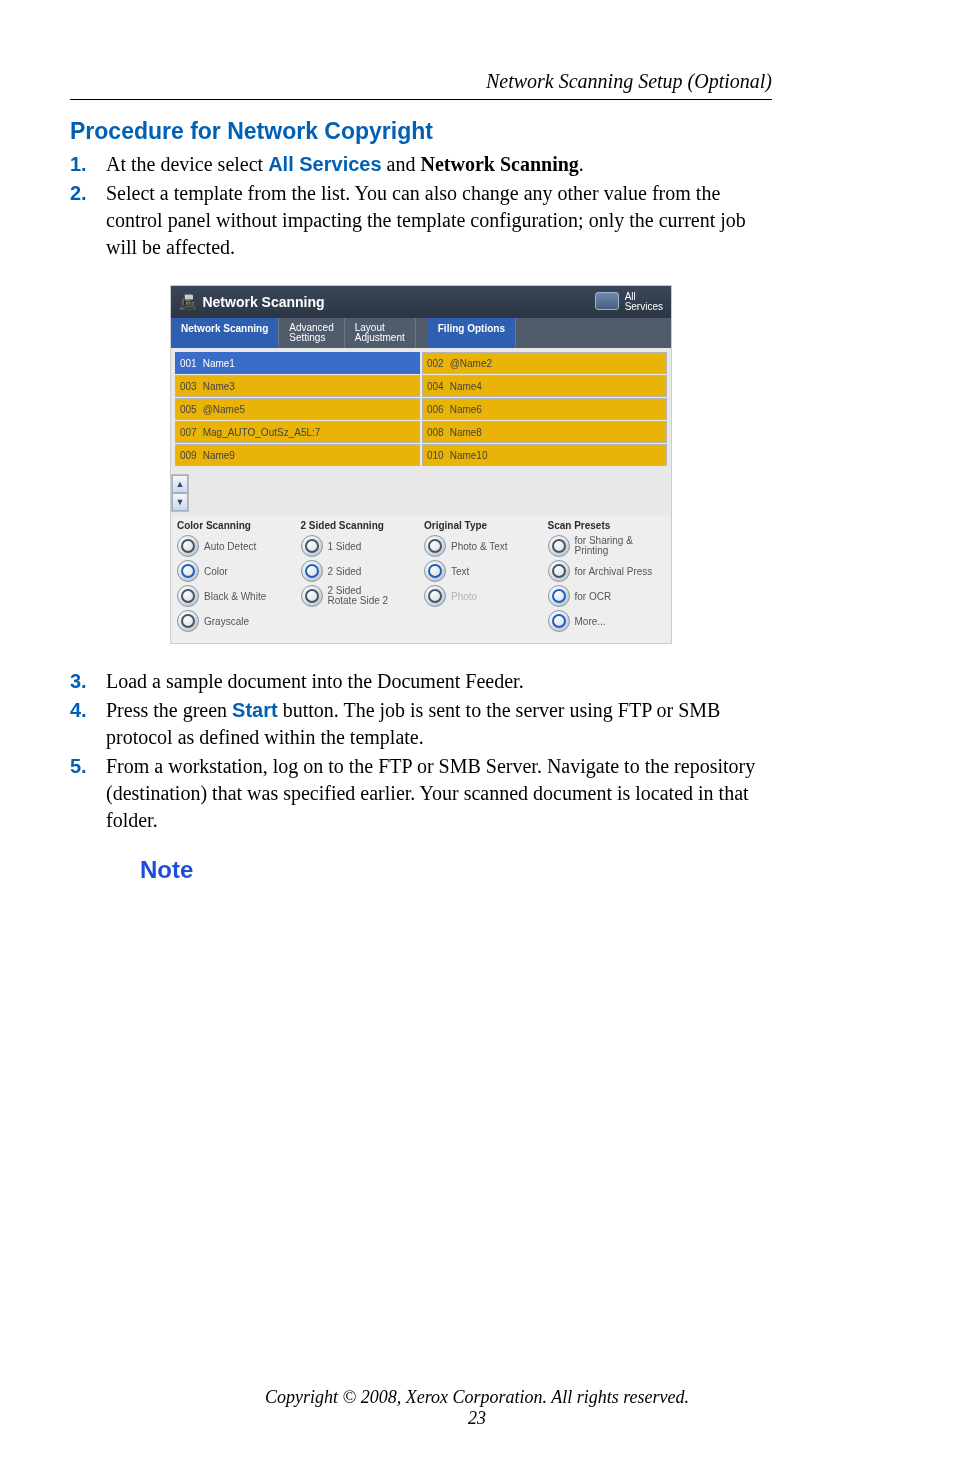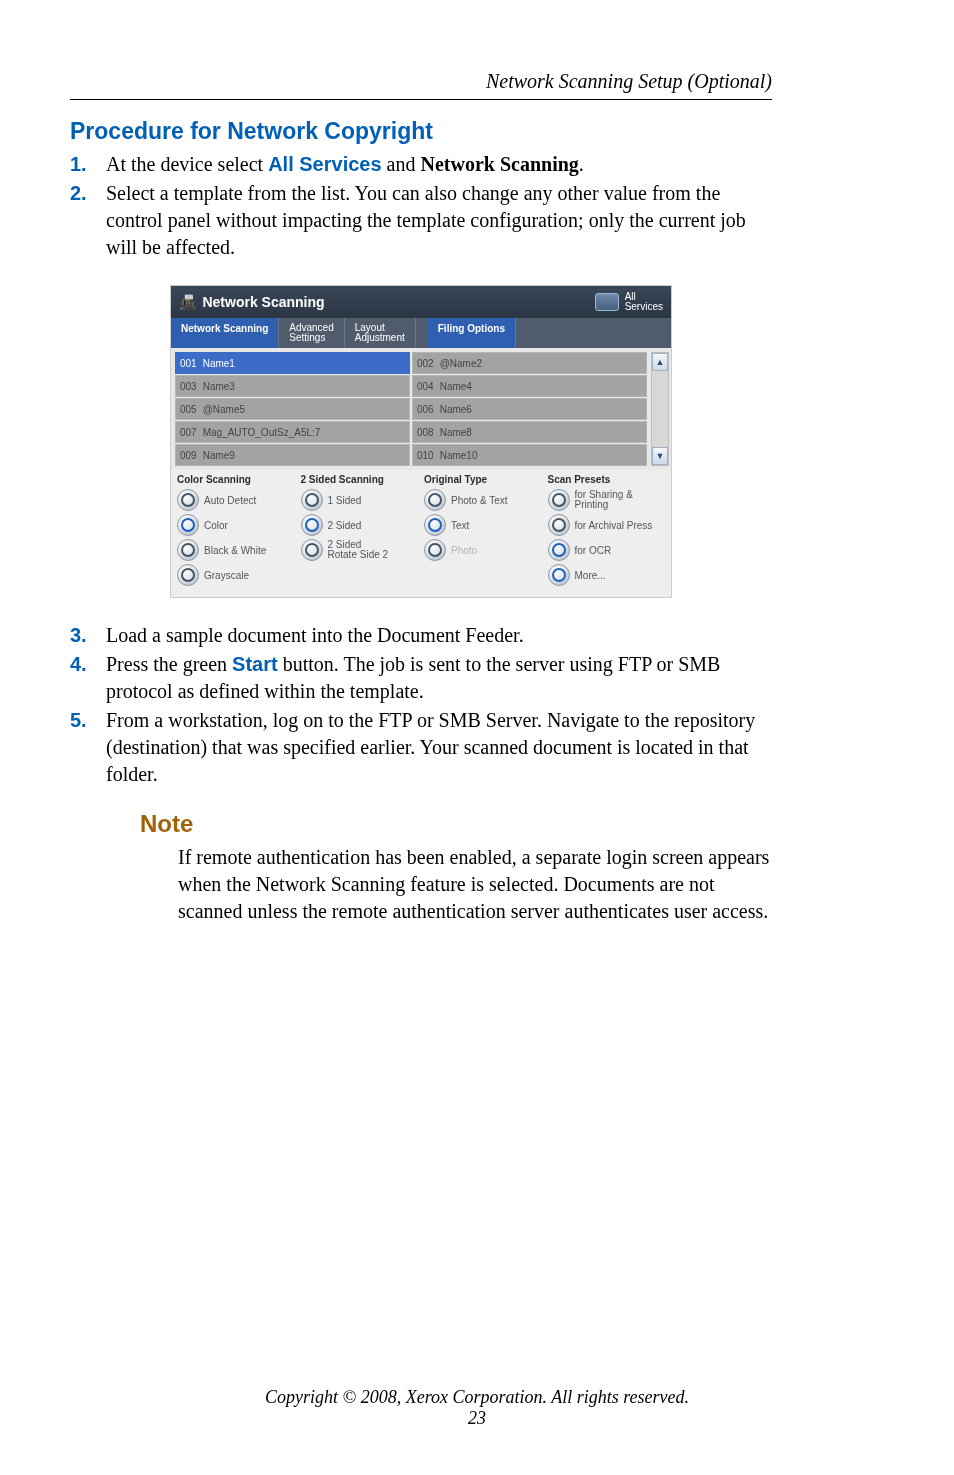--- a/index.html
+++ b/index.html
@@ -51,21 +51,21 @@
   .step .body {
     flex: 1;
   }
   .emph {
     color: #0060b6;
     font-family: Arial, Helvetica, sans-serif;
     font-weight: bold;
   }
   .bold { font-weight: bold; }
   .note-head {
-    color: #a16207;
+    color: #1d4ed8;
     font-family: Arial, Helvetica, sans-serif;
     font-weight: bold;
     font-size: 24px;
     margin: 22px 0 6px 70px;
   }
   .note-body {
     font-size: 20px;
     line-height: 1.35;
     margin-left: 108px;
   }
@@ -89,33 +89,33 @@
   }
   .shot-title {
     background: linear-gradient(#3a4758, #2b3544);
     color: #fff;
     padding: 6px 8px;
     display: flex;
     align-items: center;
     justify-content: space-between;
   }
   .shot-title .left { display: flex; align-items: center; gap: 6px; font-weight: bold; font-size: 14px;}
-  .shot-title .right { display: flex; align-items: center; gap: 6px; font-size: 10px;}
+  .shot-title .right { display: flex; gap: 6px; font-size: 10px;}
   .square-icon {
     width: 22px; height: 16px; border:1px solid #9cb5d0; border-radius:3px;
     background: linear-gradient(#6e8aae,#45607f);
   }
   .tabbar { display: flex; background:#505c6b; color:#fff; font-size:10px;}
   .tab { padding:5px 10px; border-right:1px solid #6a7686; }
   .tab.active { background:#2f5fb0; font-weight:bold;}
-  .body-area { display:flex; background:#e8e8e8; }
+  .body-area { display:flex; background:#e8e8e8;flex-direction:column; }
   .template-cols { flex:1; display:flex; padding:4px; gap:2px;}
   .tpl-col { flex:1; display:flex; flex-direction:column; gap:1px;}
   .tpl-item {
-    border:1px solid #b5b5b5; background:#a3a3a3; padding:3px 4px; font-size:10px;
+    border:1px solid #b5b5b5; background:#eab308; padding:3px 4px; font-size:10px;
     display:flex; gap:6px; align-items:center; color:#444; height:14px;
   }
   .tpl-item.sel { background:#3a6cc8; color:#fff; border-color:#3a6cc8;}
   .scroll-col { width:16px; background:#d7d7d7; margin:4px 2px 4px 0; display:flex; flex-direction:column; justify-content:space-between; border:1px solid #bdbdbd;}
   .scroll-btn { height:16px; background:linear-gradient(#f4f7fb,#cdd9e8); border:1px solid #9fb1c7; display:flex; align-items:center; justify-content:center; font-size:9px; color:#2d4a76;}
   .right-col { width:112px; padding:4px 6px 4px 2px; display:flex; flex-direction:column; gap:4px;}
   .glassbtn {
     border:1px solid #9fb1c7; background:linear-gradient(#f4f7fb,#d6e1ef);
     padding:4px 4px; text-align:center; font-size:9.5px; color:#2d4a76; border-radius:2px;
   }
@@ -315,19 +315,18 @@
     <div class="body">
       <span>Press the green </span><span class="emph">Start</span><span> button. The job is sent to the server using FTP or SMB protocol as defined within the template.</span>
     </div>
   </div>
   <div class="step">
     <div class="num">5.</div>
     <div class="body">From a workstation, log on to the FTP or SMB Server. Navigate to the repository (destination) that was specified earlier. Your scanned document is located in that folder.</div>
   </div>
 
   <div class="note-head">Note</div>
-  <div class="note-body">If remote authentication has been enabled, a separate login screen appears when the Network Scanning feature is selected. Documents are not scanned unless the remote authentication server authenticates user access.</div>
 
   <div class="footer">
     <div>Copyright © 2008, Xerox Corporation. All rights reserved.</div>
     <div>23</div>
   </div>
 </div>
 
 </body></html>

